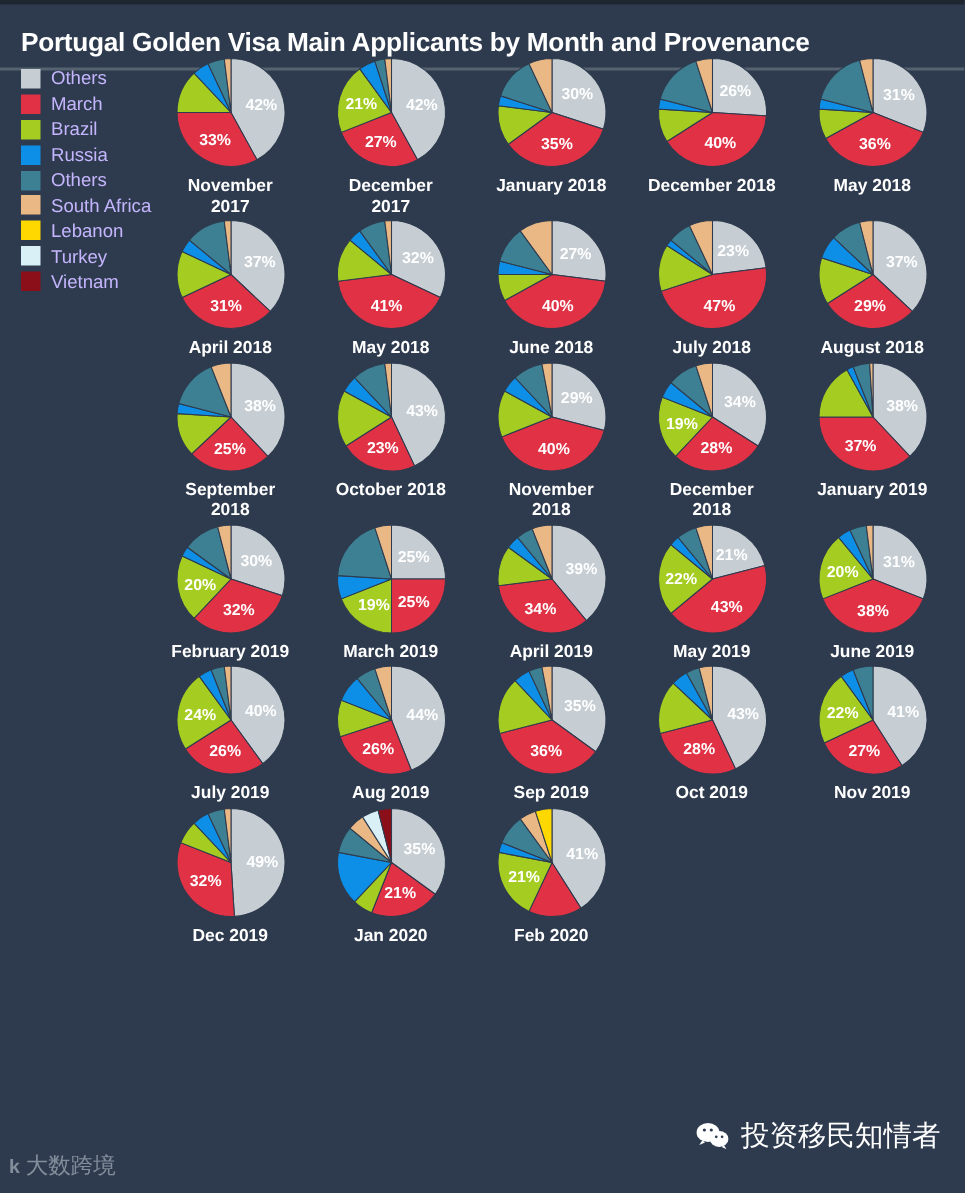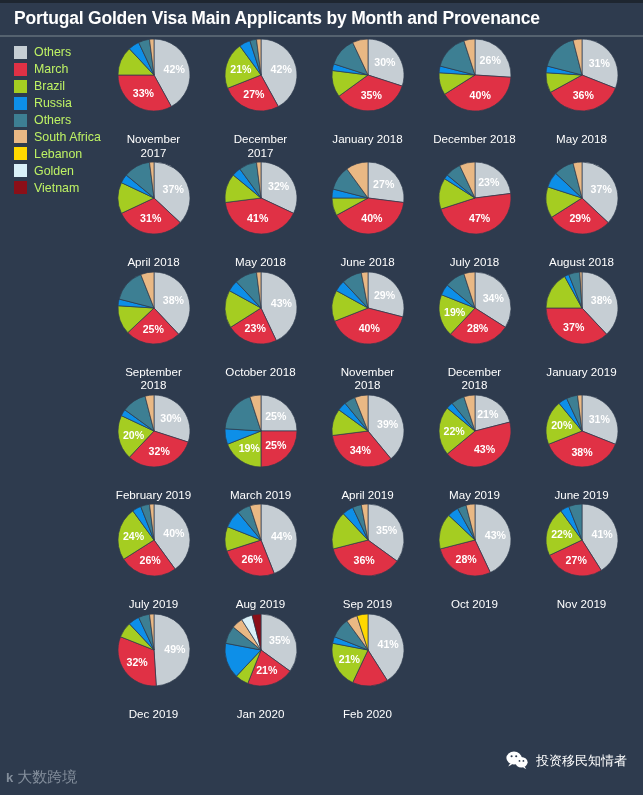--- a/index.html
+++ b/index.html
@@ -8,66 +8,66 @@
     background:#2e3b4e;
     font-family:"Liberation Sans", sans-serif;
     overflow:hidden;
     position:relative;
   }
   #topbar{height:3px;background:#1e2630;width:100%;}
   #title{
     color:#ffffff;
     font-size:17.5px;
     font-weight:bold;
-    padding:5px 0 0 14px;
+    padding:15px 0 0 14px;
     letter-spacing:-0.2px;
     white-space:nowrap;
   }
   #title-underline{
     height:2px;background:#55626f;margin:6px 0 0 0;width:100%;
   }
   #legend{
     position:absolute;
     left:14px;top:44px;
     width:100px;
   }
   .legend-row{
     display:flex;align-items:center;height:16.9px;
   }
   .legend-swatch{
     width:13px;height:13px;flex:0 0 13px;margin-right:7px;
   }
   .legend-label{
-    color:#bef264;font-size:12.4px;white-space:nowrap;
+    color:#c4b5fd;font-size:12.4px;white-space:nowrap;
   }
   #grid{
     position:absolute;left:100px;top:36px;width:543px;
   }
   .pie-row{display:flex;}
   .pie-cell{
     width:107px;
     display:flex;flex-direction:column;align-items:center;
   }
   .pie-wrap{position:relative;}
   .pie-svg{display:block;}
   .pie-label{
-    color:#ffffff;font-size:11.6px;font-weight:normal;
+    color:#ffffff;font-size:11.6px;font-weight:bold;
     text-align:center;line-height:13.5px;
-    margin-top:18px;white-space:pre-line;
+    margin-top:3px;white-space:pre-line;
   }
   .slice-text{
     font-family:"Liberation Sans", sans-serif;
     font-size:10.6px;font-weight:bold;
     paint-order:stroke;
   }
   #wechat{
     position:absolute;right:16px;bottom:25px;
     display:flex;align-items:center;gap:8px;
   }
-  #wechat-name{color:#ffffff;font-size:13px;}
+  #wechat-name{color:#ffffff;font-size:19px;}
   #brandmark{
     position:absolute;left:6px;bottom:8px;
     display:flex;align-items:center;gap:4px;opacity:.55;
   }
   #brandmark-text{color:#c9d2db;font-size:15px;}
   #brandmark-logo{color:#c9d2db;font-size:13px;font-weight:bold;}
 </style>
 </head>
 <body>
 
@@ -100,21 +100,21 @@
     <div class="legend-row">
       <span class="legend-swatch" style="background: rgb(233, 184, 132);"></span>
       <span class="legend-label">South Africa</span>
     </div>
     <div class="legend-row">
       <span class="legend-swatch" style="background: rgb(255, 216, 0);"></span>
       <span class="legend-label">Lebanon</span>
     </div>
     <div class="legend-row">
       <span class="legend-swatch" style="background: rgb(217, 240, 247);"></span>
-      <span class="legend-label">Golden</span>
+      <span class="legend-label">Turkey</span>
     </div>
     <div class="legend-row">
       <span class="legend-swatch" style="background: rgb(139, 15, 24);"></span>
       <span class="legend-label">Vietnam</span>
     </div>
   </div>
 
 <div id="grid">
     <div class="pie-row">
       <div class="pie-cell">

